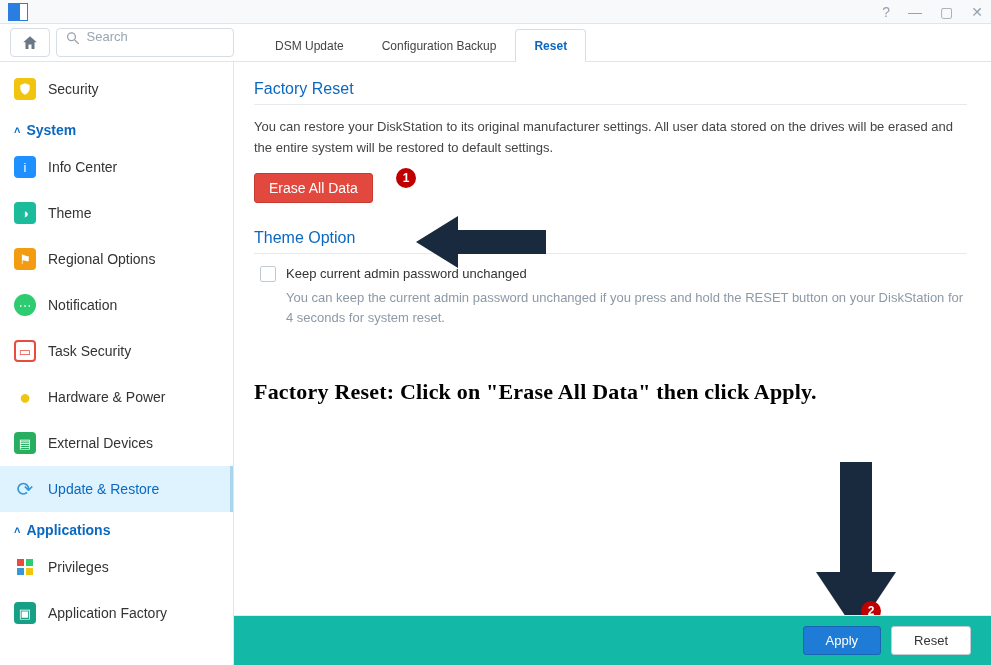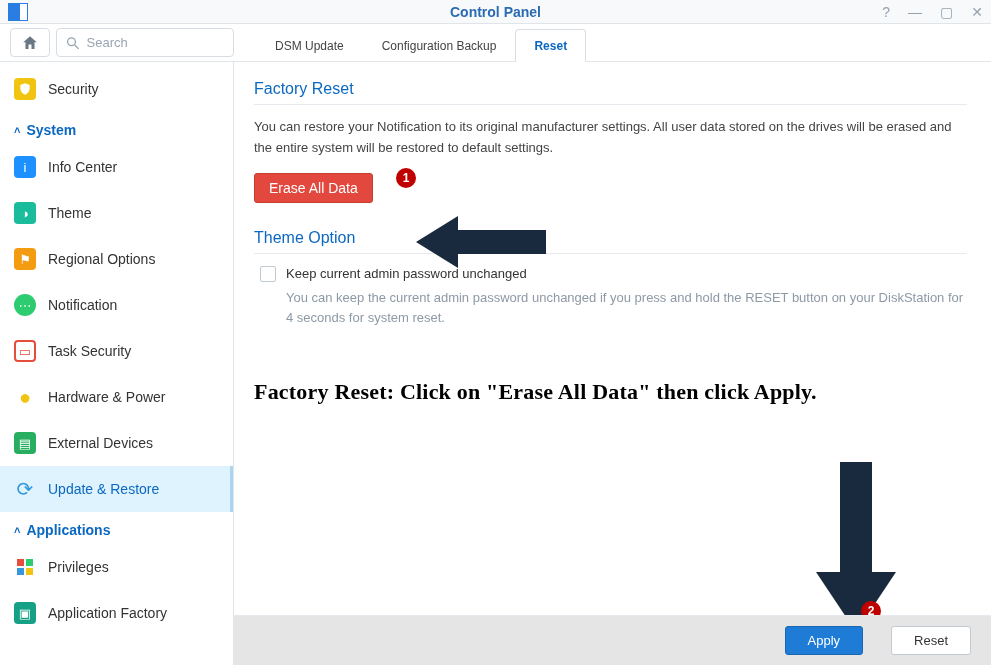--- a/index.html
+++ b/index.html
@@ -49,21 +49,21 @@
   border: 1px solid #d6dde4;
   border-radius: 4px;
   margin: 4px 6px 4px 10px;
   color: #6a7785;
   cursor: pointer;
   background: #fff;
 }
 .search-wrap {
   flex: 0 0 178px;
   margin: 4px 0;
-  display: flex; align-items: center;
+  display: flex; align-items: flex-start;
   border: 1px solid #d6dde4;
   border-radius: 4px;
   padding: 0 8px;
   color: #96a2ae;
   background: #fff;
 }
 .search-wrap input {
   border: none; outline: none;
   margin-left: 6px;
   font-size: 13px;
@@ -170,22 +170,22 @@
   line-height: 1.35;
   letter-spacing: .2px;
 }
 .footer {
   position: absolute;
   left: 0; right: 0; bottom: 0;
   border-top: 1px solid #e6eaee;
   padding: 10px 20px;
   display: flex;
   justify-content: flex-end;
-  gap: 28px;
-  background: #e5e5e5;
+  gap: 10px;
+  background: #14b8a6;
 }
 .btn {
   padding: 6px 22px;
   border-radius: 3px;
   font-size: 13px;
   cursor: pointer;
   border: 1px solid #c2cbd4;
   background: #fff;
   color: #333;
 }
@@ -214,21 +214,20 @@
   right: 95px; top: 400px;
   pointer-events: none;
 }
 svg.icon { width: 18px; height: 18px; }
 </style>
 </head>
 <body>
 
 <div class="titlebar">
   <div class="title-logo"></div>
-  <div class="title-text">Control Panel</div>
   <div class="win-controls">
     <span>?</span>
     <span>—</span>
     <span>▢</span>
     <span>✕</span>
   </div>
 </div>
 
 <div class="toprow" style="border-bottom:1px solid #e0e5ea;">
   <div class="home-btn">
@@ -315,21 +314,21 @@
       <span>Privileges</span>
     </div>
     <div class="side-item">
       <span class="sico" style="background:#16a085">▣</span>
       <span>Application Factory</span>
     </div>
   </div>
 
   <div class="content">
     <div class="section-title">Factory Reset</div>
-    <div class="desc">You can restore your Notification to its original manufacturer settings. All user data stored on the drives will be erased and the entire system will be restored to default settings.</div>
+    <div class="desc">You can restore your DiskStation to its original manufacturer settings. All user data stored on the drives will be erased and the entire system will be restored to default settings.</div>
     <button class="erase-btn">Erase All Data</button>
 
     <div class="reset-option">
       <div class="section-title">Theme Option</div>
       <div class="chk-row">
         <div class="chk"></div>
         <span>Keep current admin password unchanged</span>
       </div>
       <div class="hint">You can keep the current admin password unchanged if you press and hold the RESET button on your DiskStation for 4 seconds for system reset.</div>
     </div>

